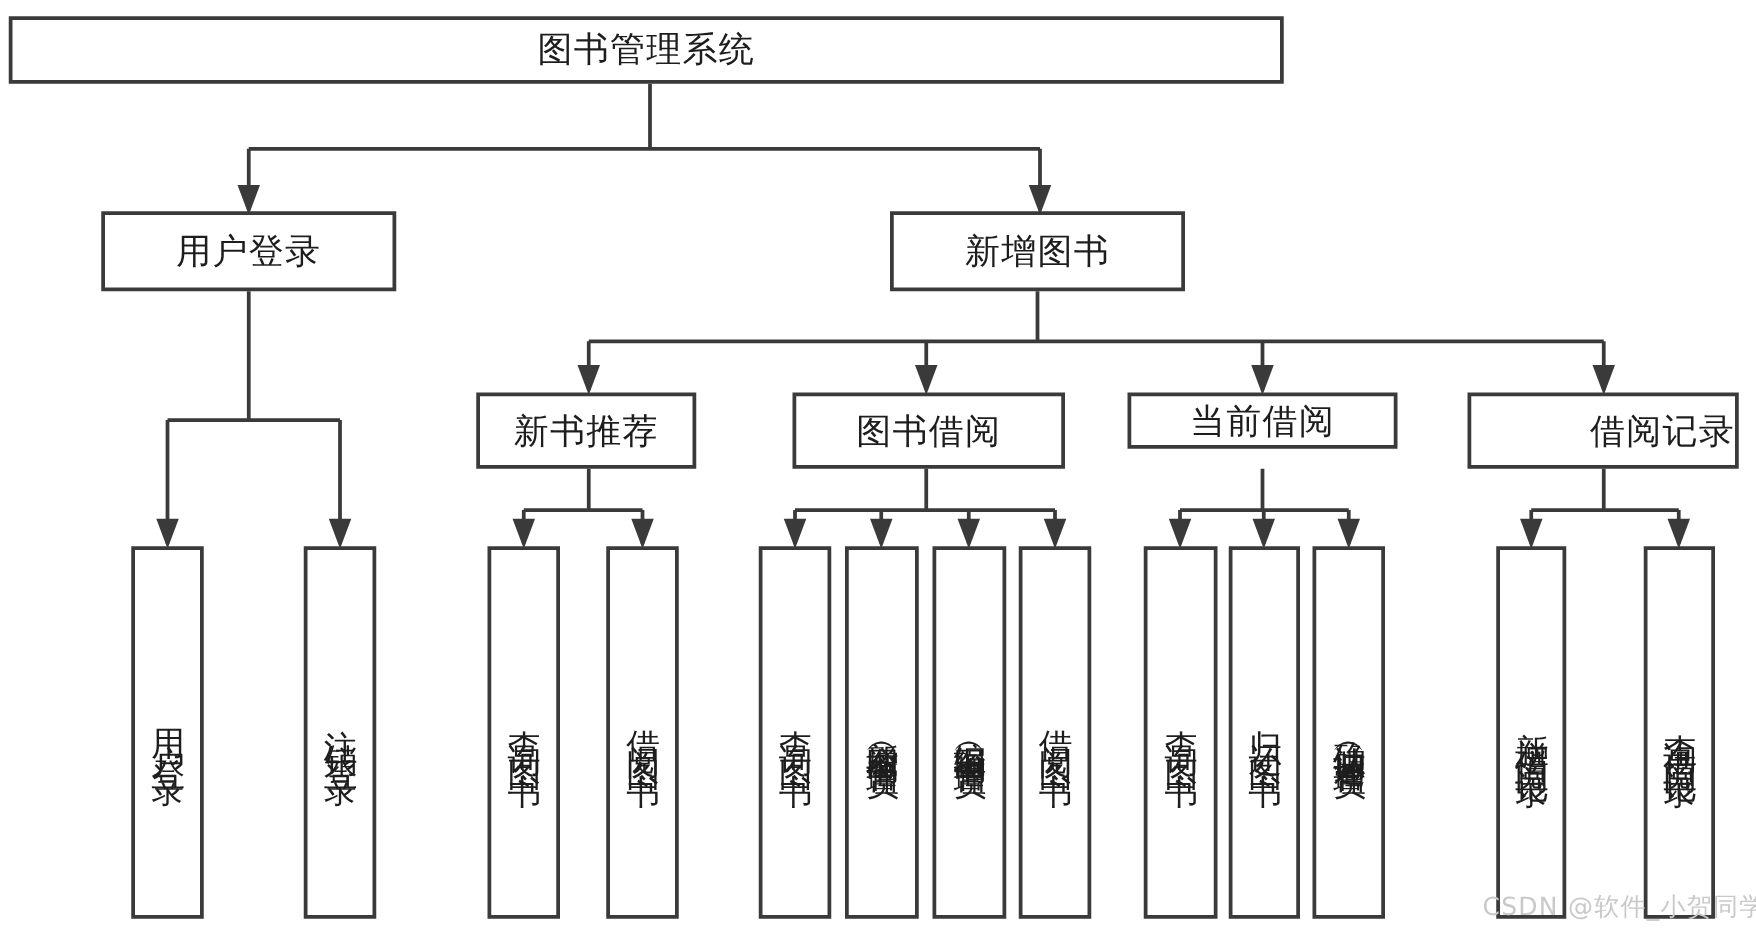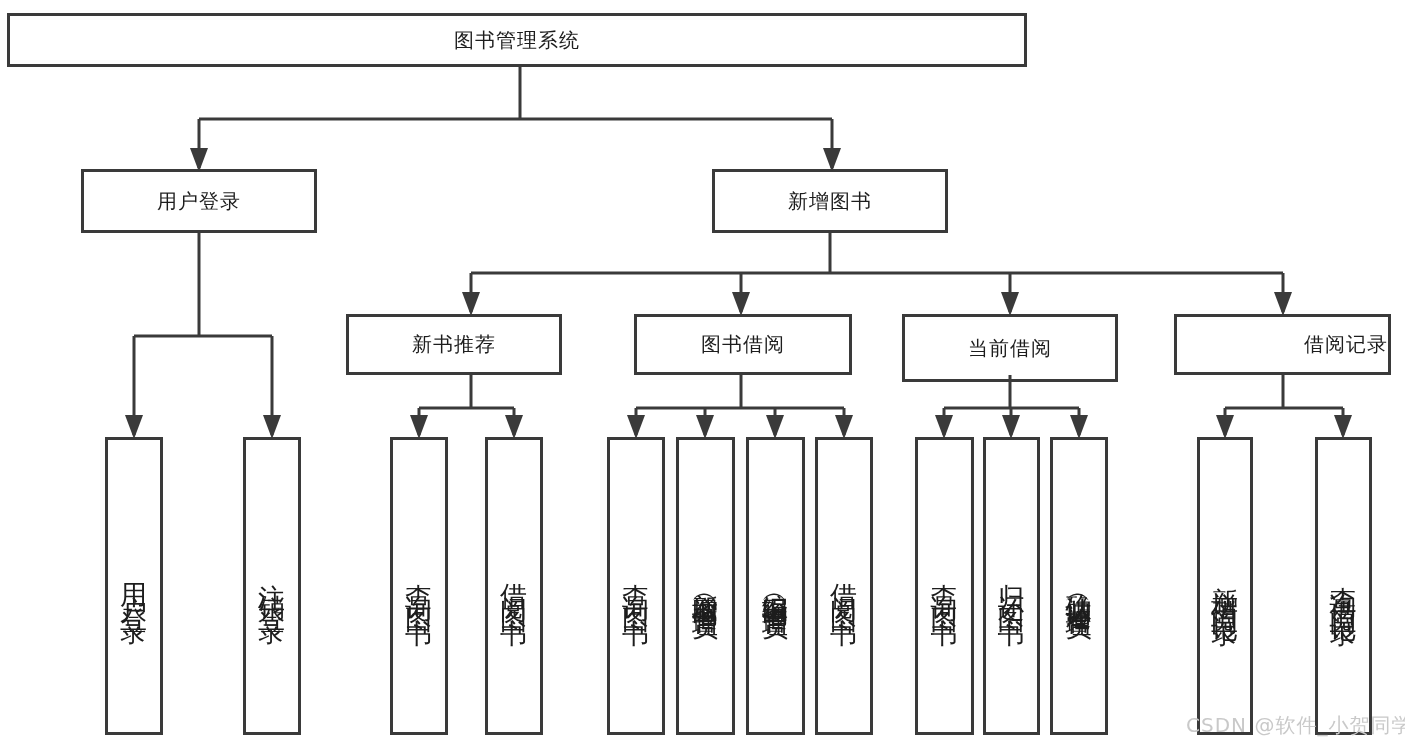--- a/index.html
+++ b/index.html
@@ -6,21 +6,21 @@
   .stage{
     position:relative;width:1405px;height:747px;background:#ffffff;
     font-family:"DejaVu Sans","Liberation Sans",sans-serif;overflow:hidden;
   }
   .conn{position:absolute;left:0;top:0;z-index:2;pointer-events:none;}
   .box{
     position:absolute;background:#ffffff;border:3px solid #3a3a3a;
     box-sizing:border-box;display:flex;align-items:center;justify-content:center;
     color:#1d1d1d;z-index:1;
   }
-  .h .label{font-size:20px;letter-spacing:1px;white-space:nowrap;}
+  .h .label{font-size:28px;letter-spacing:1px;white-space:nowrap;}
   .v .label{
     writing-mode:vertical-rl;text-orientation:mixed;
     font-size:27px;letter-spacing:12px;line-height:1;
   }
   .v.mid .label{letter-spacing:7px;}
   .v.long .label{font-size:26px;letter-spacing:3px;}
   .watermark{
     position:absolute;left:1186px;top:712px;z-index:6;
     font-size:20px;color:#c9c9c9;letter-spacing:1px;white-space:nowrap;
   }
@@ -34,27 +34,27 @@
     <span class="label">图书管理系统</span>
   </div>
 
   <div class="box h" style="left:81px;top:169px;width:236px;height:64px;">
     <span class="label">用户登录</span>
   </div>
   <div class="box h" style="left:712px;top:169px;width:236px;height:64px;">
     <span class="label">新增图书</span>
   </div>
 
-  <div class="box h" style="left:346px;top:314px;width:216px;height:61px;align-items:center;">
+  <div class="box h" style="left:381px;top:314px;width:176px;height:61px;align-items:center;">
     <span class="label">新书推荐</span>
   </div>
   <div class="box h" style="left:634px;top:314px;width:218px;height:61px;">
     <span class="label">图书借阅</span>
   </div>
-  <div class="box h" style="left:902px;top:314px;width:216px;height:68px;">
+  <div class="box h" style="left:902px;top:314px;width:216px;height:45px;">
     <span class="label">当前借阅</span>
   </div>
   <div class="box h" style="left:1174px;top:314px;width:217px;height:61px;justify-content:flex-end;">
     <span class="label">借阅记录</span>
   </div>
 
   <div class="box v" style="left:105px;top:437px;width:58px;height:298px;">
     <span class="label">用户登录</span>
   </div>
   <div class="box v" style="left:243px;top:437px;width:58px;height:298px;">

